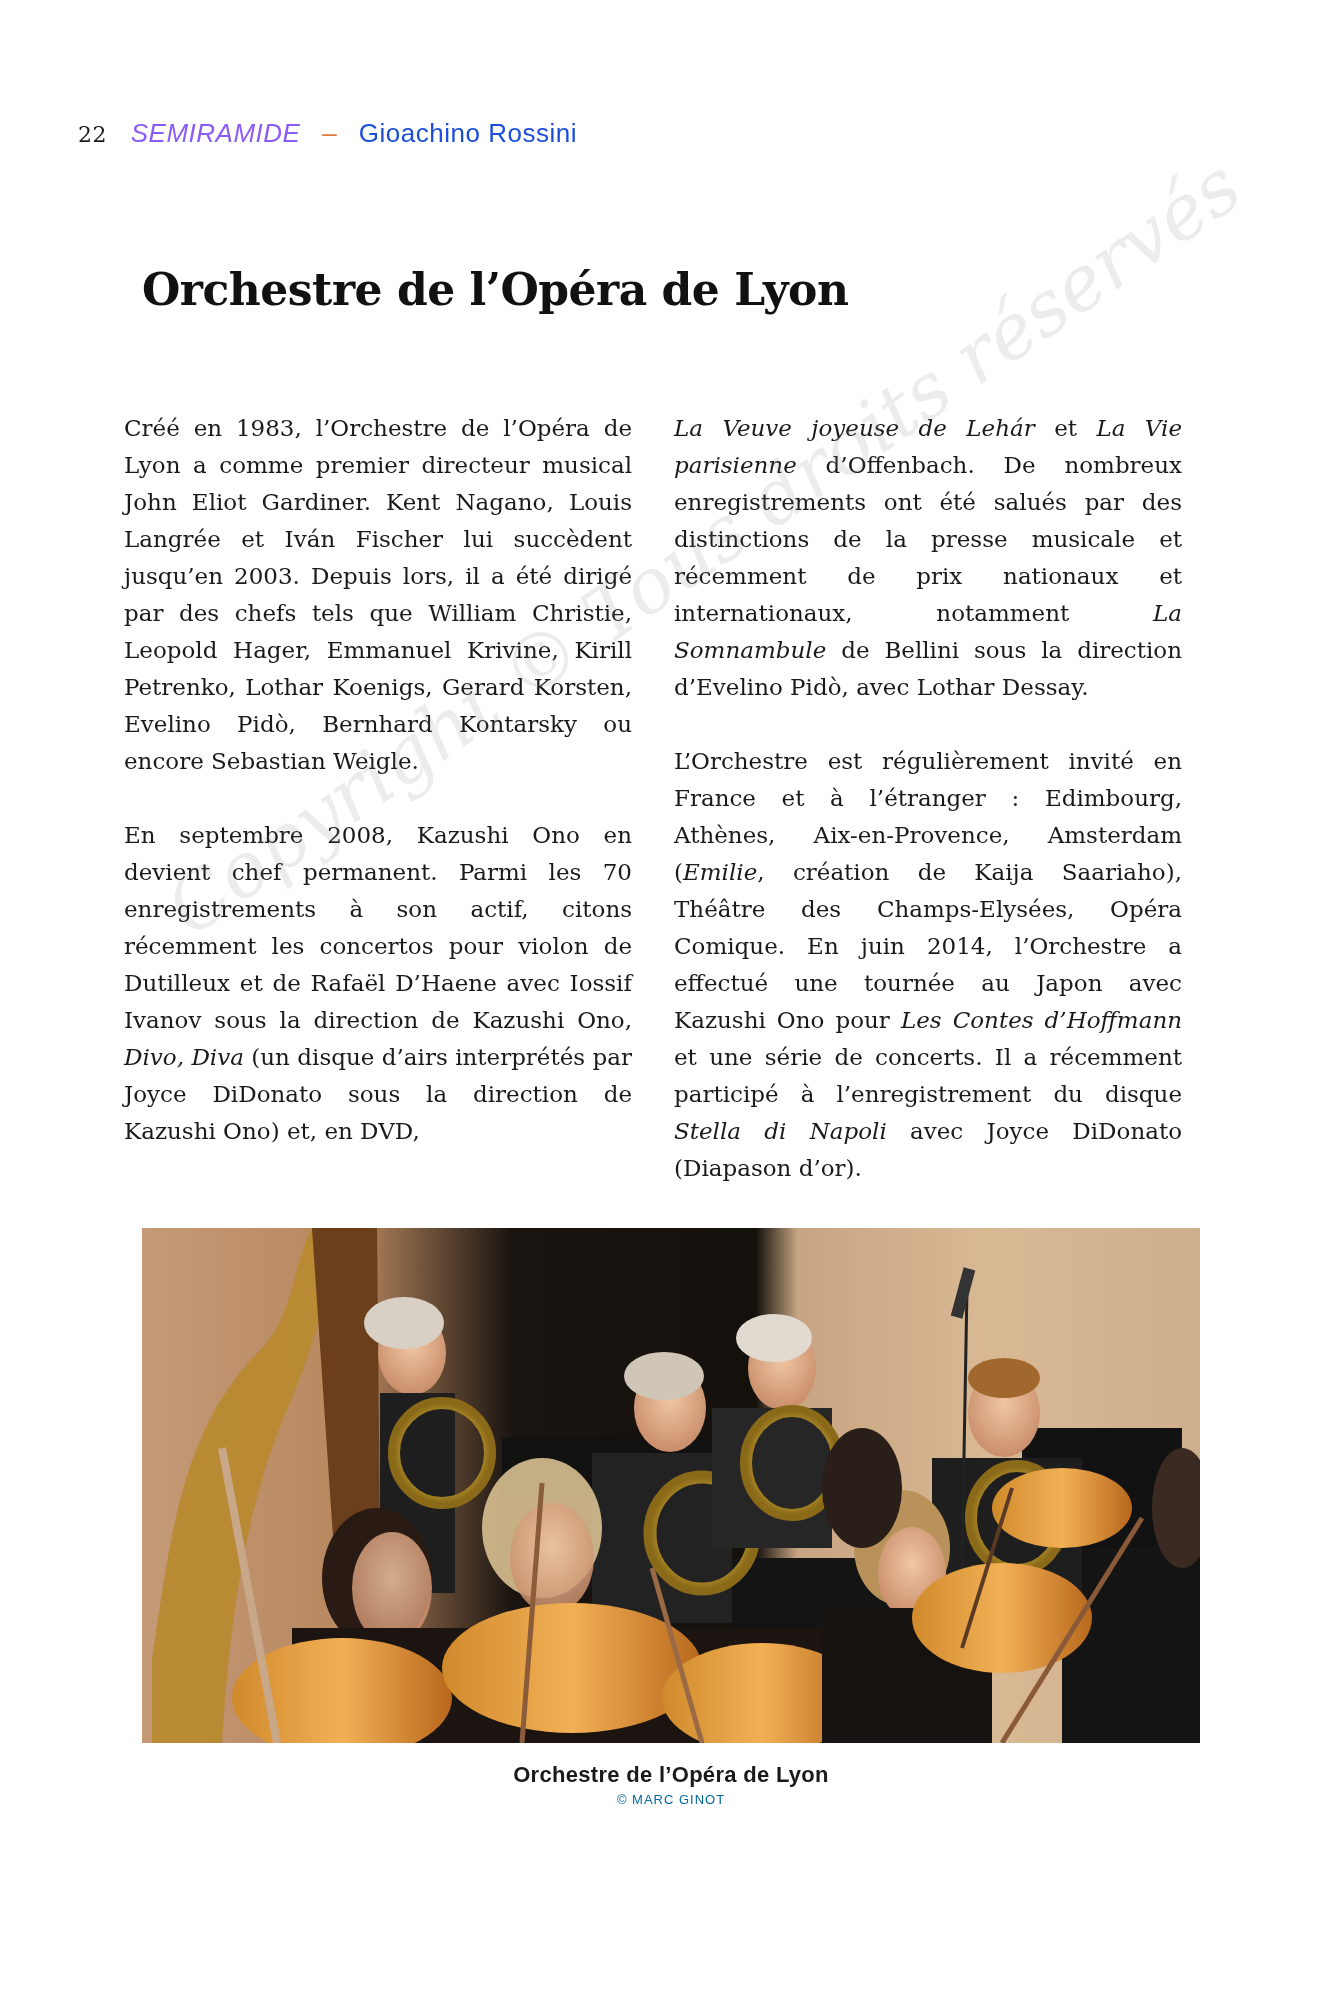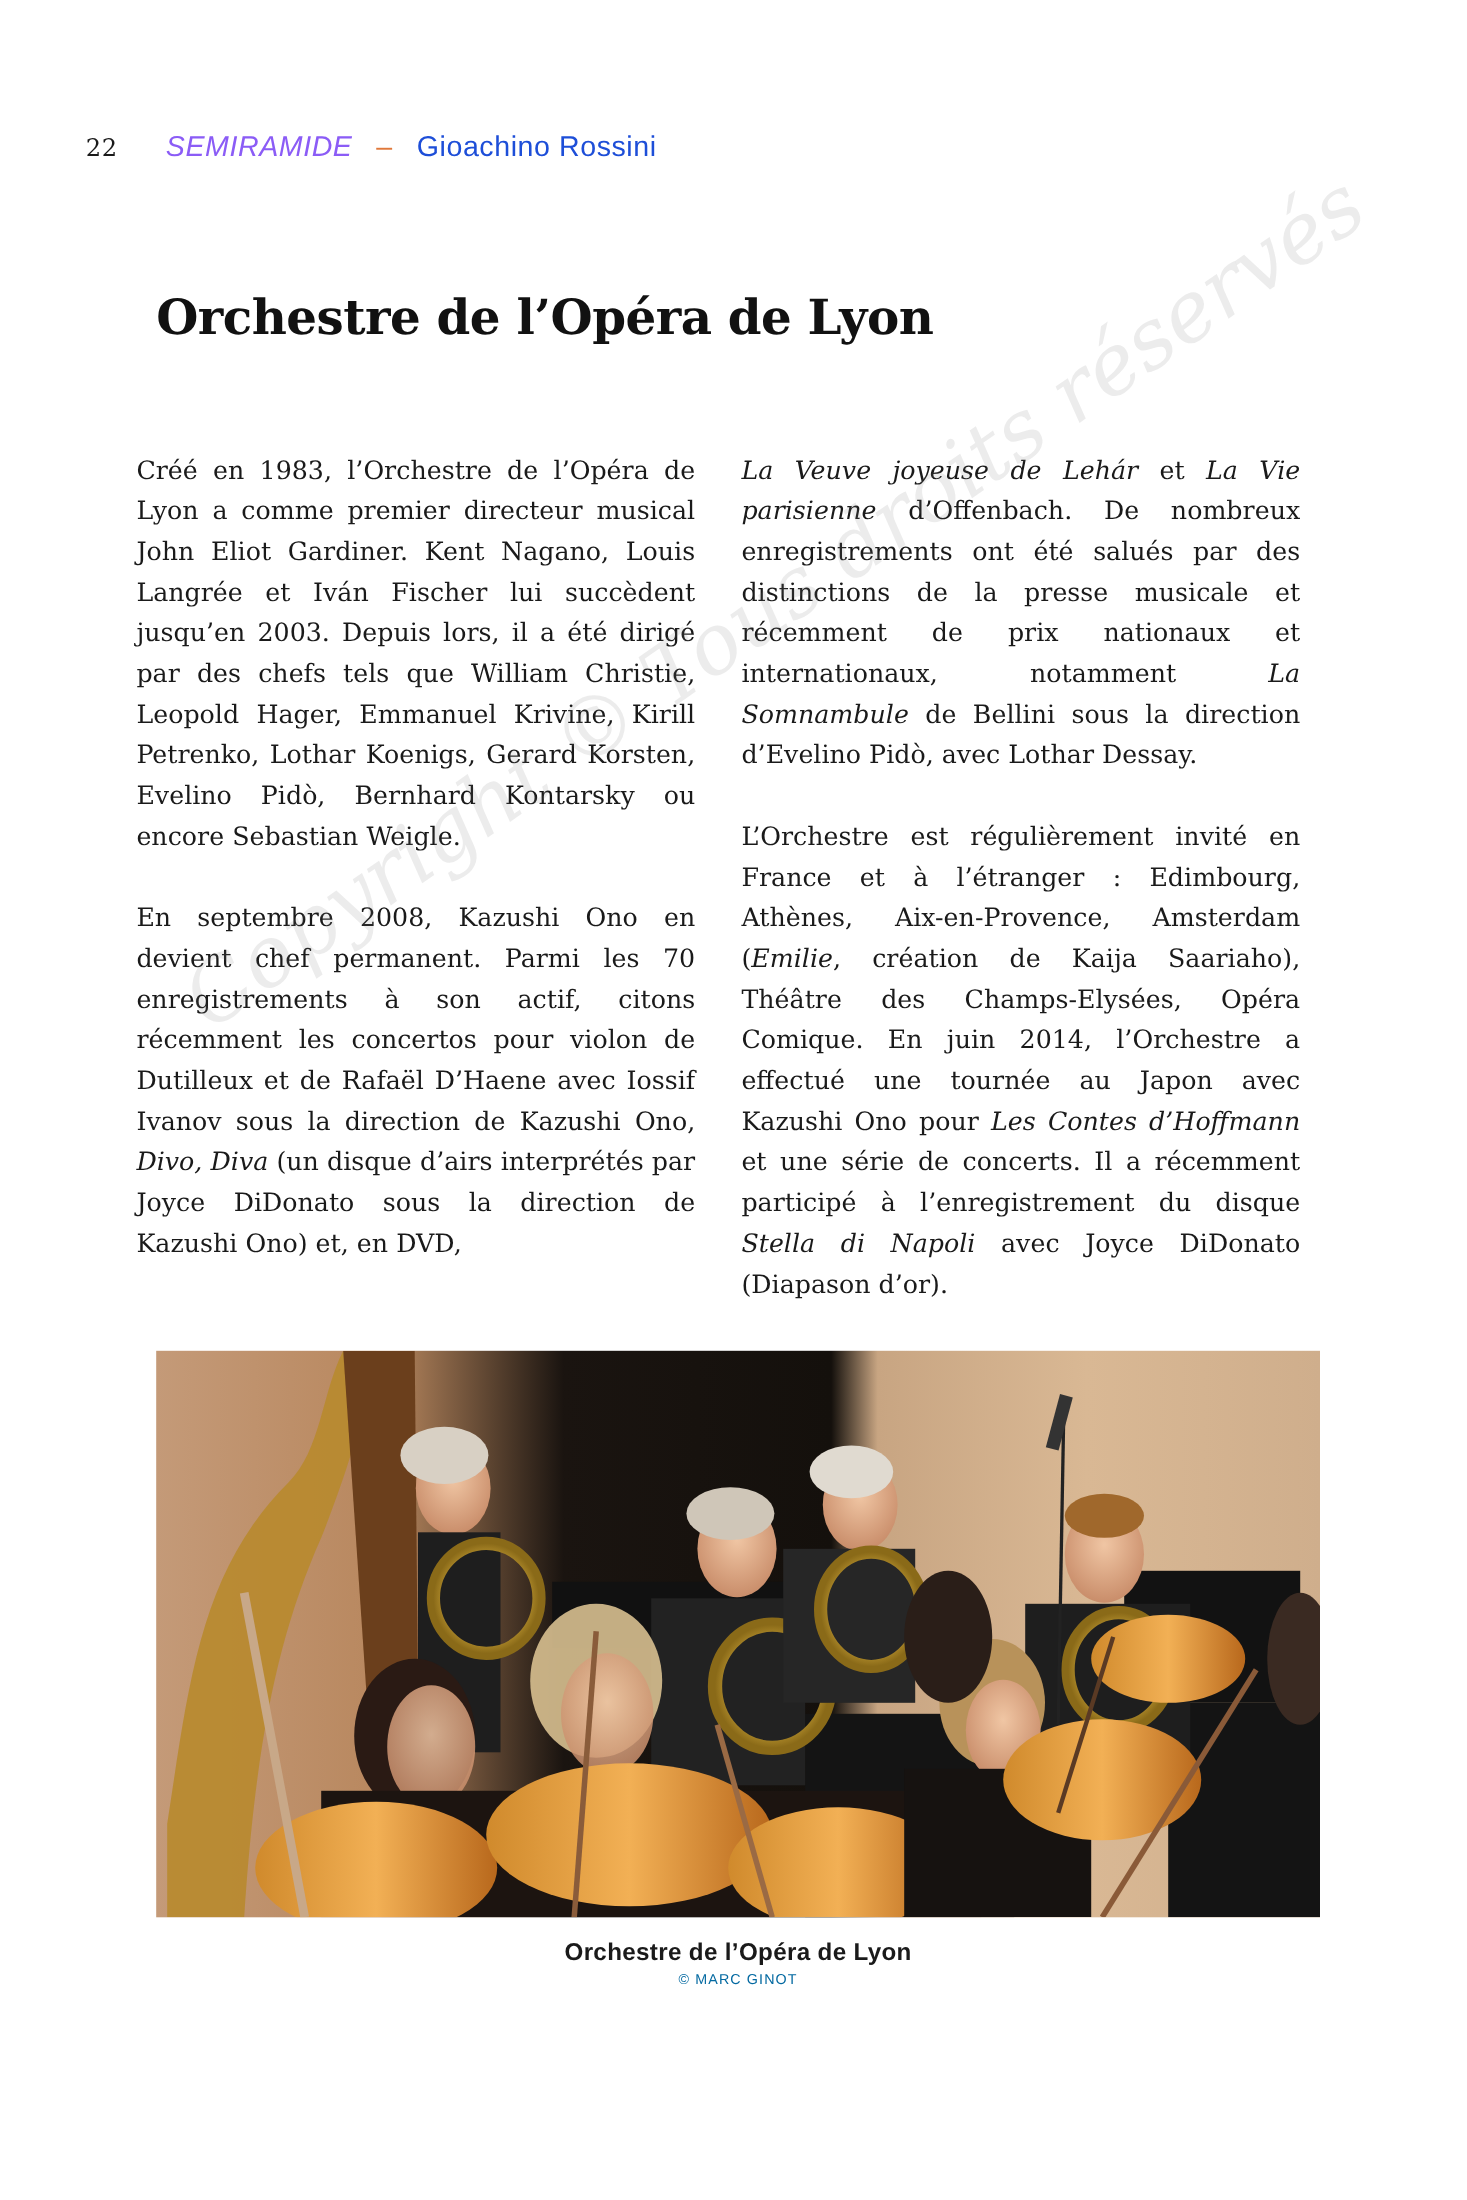--- a/index.html
+++ b/index.html
@@ -21,21 +21,21 @@
       left: 78px;
       font-family: "Liberation Sans", "DejaVu Sans", sans-serif;
       font-size: 26px;
       letter-spacing: 0.5px;
       white-space: nowrap;
     }
     .page-number {
       font-family: "DejaVu Serif", serif;
       color: #1a1a1a;
       font-size: 22px;
-      margin-right: 36px;
+      margin-right: 16px;
     }
     .book-title {
       color: #8b5cf6;
       font-style: italic;
     }
     .header-sep {
       color: #e0783a;
       margin: 0 14px;
     }
     .composer {

